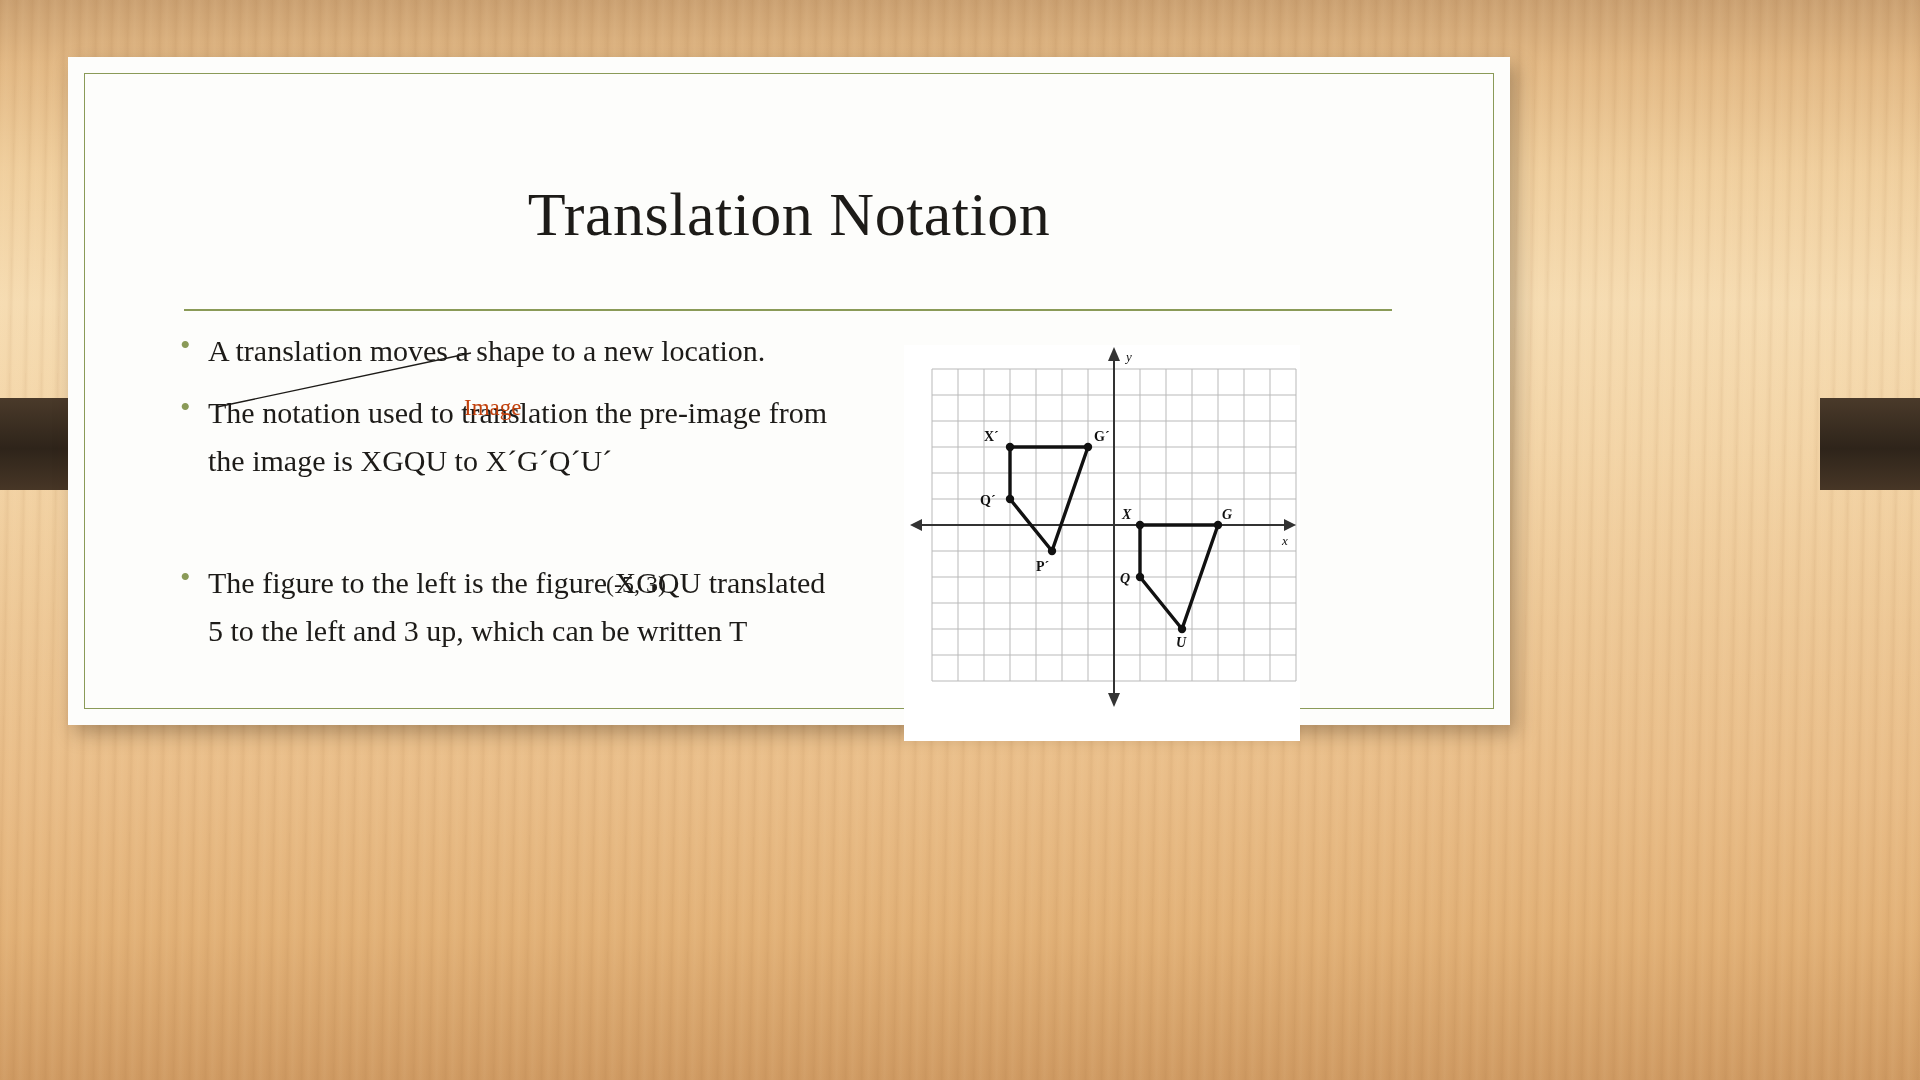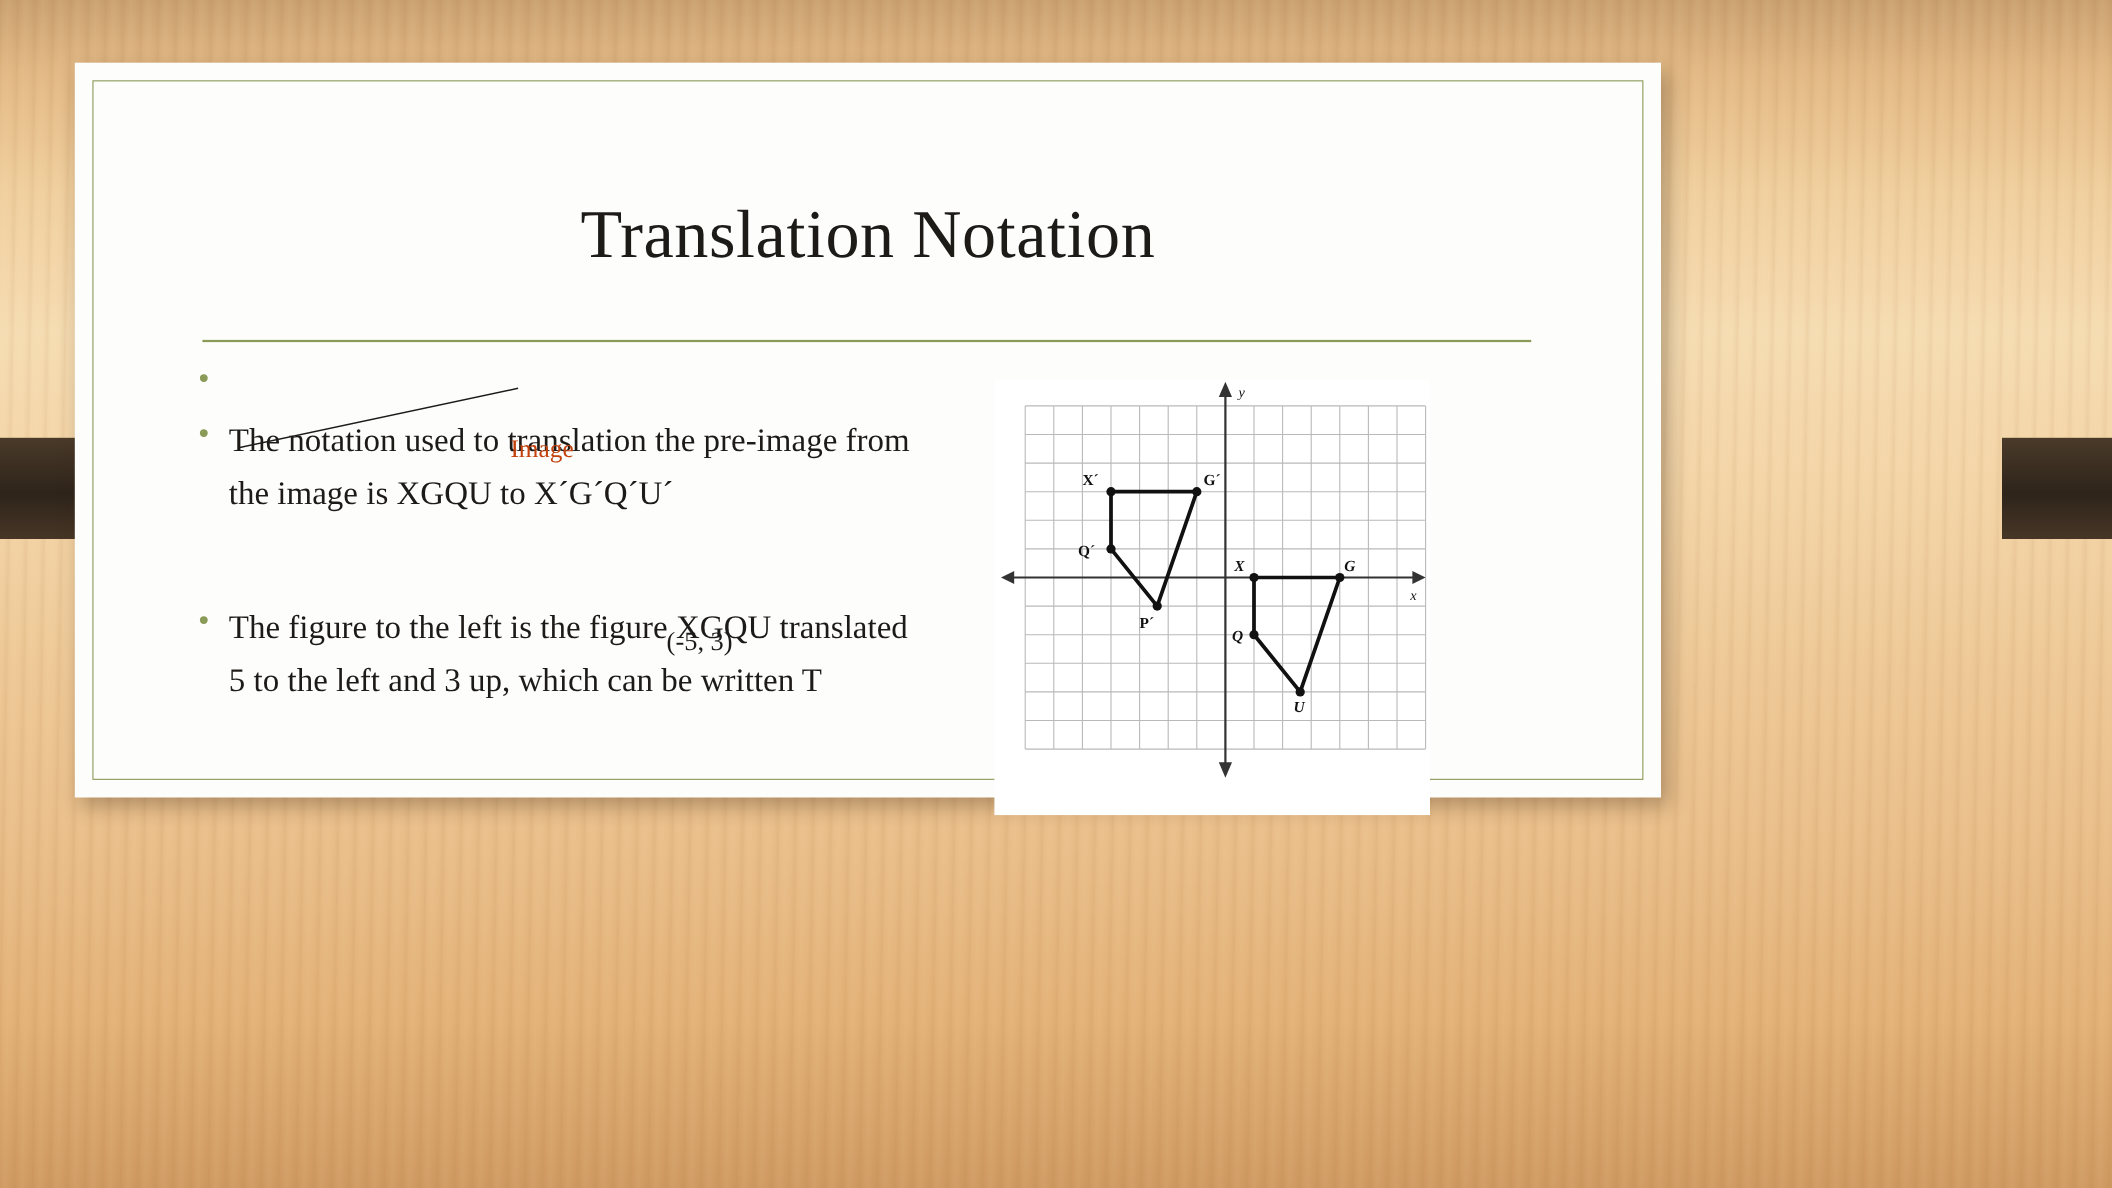--- a/index.html
+++ b/index.html
@@ -166,20 +166,21 @@
 
 <div class="slide">
   <div class="slide-border"></div>
 
   <div class="slide-title">Translation Notation</div>
   <div class="title-rule"></div>
 
   <div class="body-col">
     <div class="bullet">
       <span class="dot">•</span>
+      <span class="txt">A translation moves a shape to a new location.</span>
     </div>
     <div class="bullet">
       <span class="dot">•</span>
       <span class="txt">The notation used to translation the pre-image from the image is XGQU to X´G´Q´U´</span>
     </div>
     <div style="height:60px"></div>
     <div class="bullet">
       <span class="dot">•</span>
       <span class="txt">The figure to the left is the figure XGQU translated 5 to the left and 3 up, which can be written T</span>
     </div>

